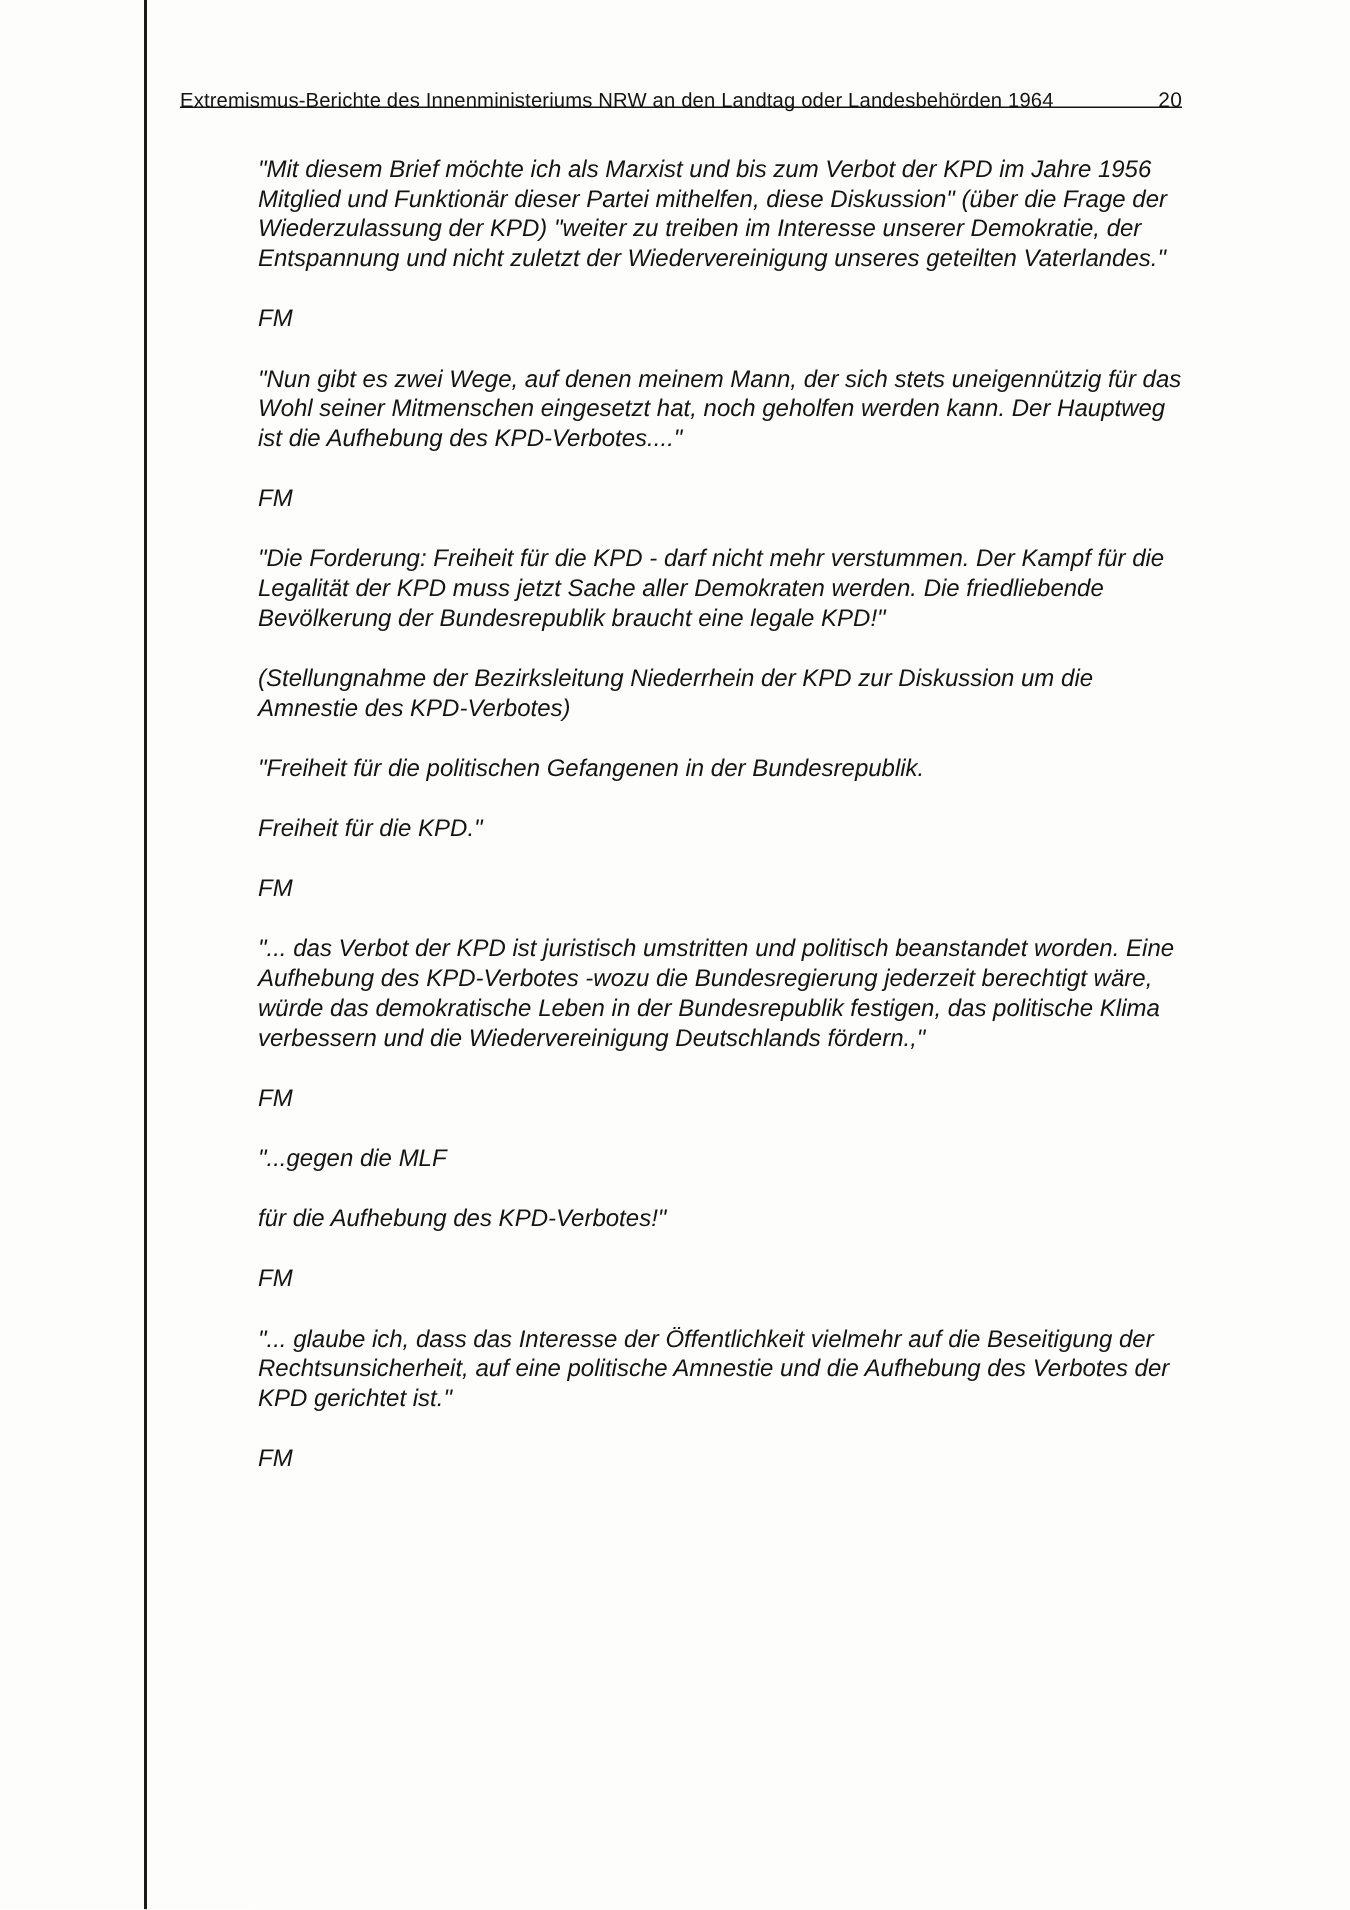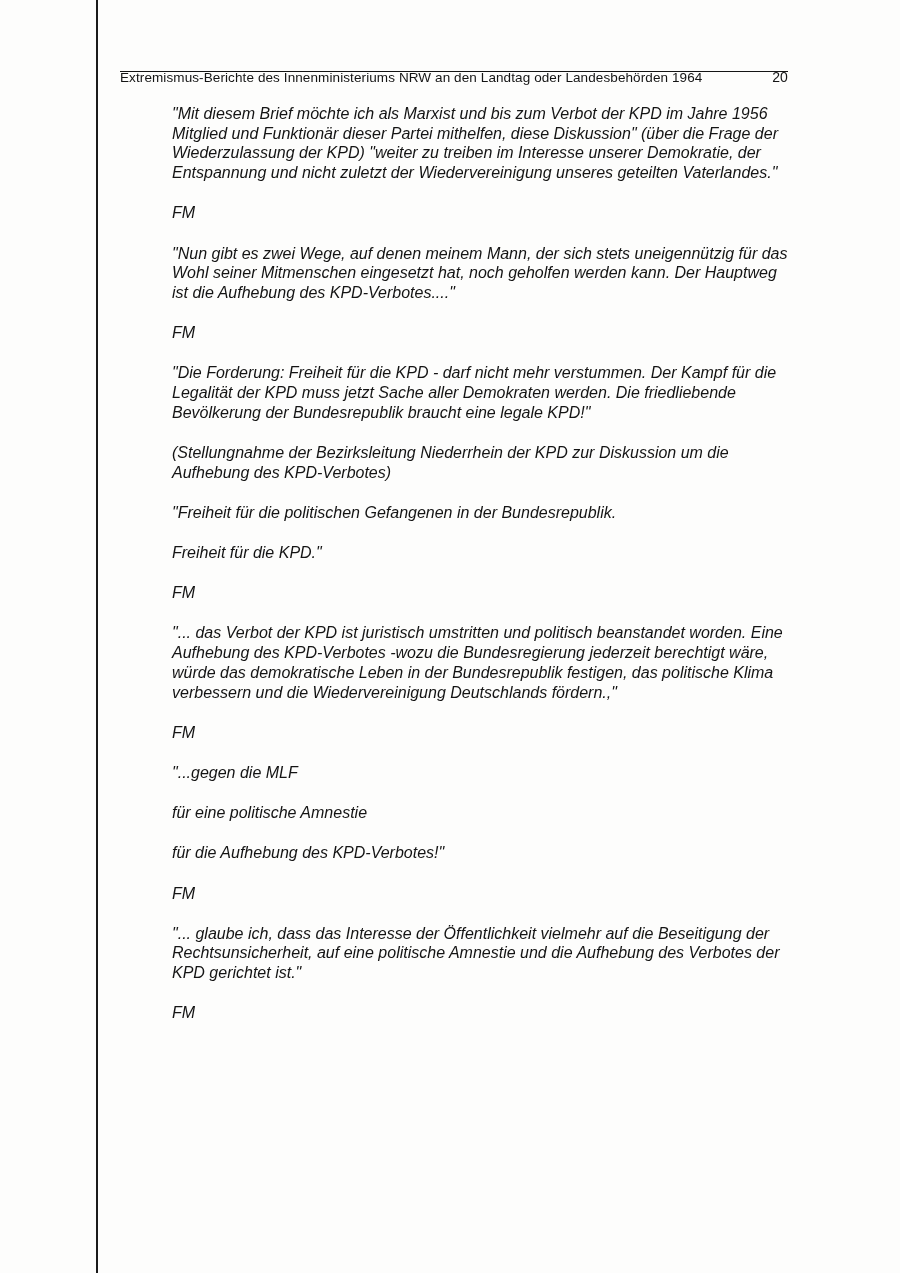--- a/index.html
+++ b/index.html
@@ -21,21 +21,21 @@
     position: absolute;
     left: 96px;
     top: 0;
     width: 2px;
     height: 1273px;
     background: #1b1b1b;
   }
   .header {
     position: absolute;
     left: 120px;
-    top: 69px;
+    top: 58px;
     width: 668px;
     display: flex;
     justify-content: space-between;
     align-items: baseline;
     font-size: 13.5px;
     font-style: normal;
     letter-spacing: 0.1px;
   }
   .header-title {
     white-space: nowrap;
@@ -78,27 +78,26 @@
   </header>
 
   <hr class="header-rule">
 
   <main class="body-text" id="paragraphs">
       <p class="para">"Mit diesem Brief möchte ich als Marxist und bis zum Verbot der KPD im Jahre 1956 Mitglied und Funktionär dieser Partei mithelfen, diese Diskussion" (über die Frage der Wiederzulassung der KPD) "weiter zu treiben im Interesse unserer Demokratie, der Entspannung und nicht zuletzt der Wiedervereinigung unseres geteilten Vaterlandes."</p>
       <p class="para">FM</p>
       <p class="para">"Nun gibt es zwei Wege, auf denen meinem Mann, der sich stets uneigennützig für das Wohl seiner Mitmenschen eingesetzt hat, noch geholfen werden kann. Der Hauptweg ist die Aufhebung des KPD-Verbotes...."</p>
       <p class="para">FM</p>
       <p class="para">"Die Forderung: Freiheit für die KPD - darf nicht mehr verstummen. Der Kampf für die Legalität der KPD muss jetzt Sache aller Demokraten werden. Die friedliebende Bevölkerung der Bundesrepublik braucht eine legale KPD!"</p>
-      <p class="para">(Stellungnahme der Bezirksleitung Niederrhein der KPD zur Diskussion um die Aufhebung des KPD-Verbotes)</p>
+      <p class="para">(Stellungnahme der Bezirksleitung Niederrhein der KPD zur Diskussion um die Amnestie des KPD-Verbotes)</p>
       <p class="para">"Freiheit für die politischen Gefangenen in der Bundesrepublik.</p>
       <p class="para">Freiheit für die KPD."</p>
       <p class="para">FM</p>
       <p class="para">"... das Verbot der KPD ist juristisch umstritten und politisch beanstandet worden. Eine Aufhebung des KPD-Verbotes -wozu die Bundesregierung jederzeit berechtigt wäre, würde das demokratische Leben in der Bundesrepublik festigen, das politische Klima verbessern und die Wiedervereinigung Deutschlands fördern.,"</p>
       <p class="para">FM</p>
       <p class="para">"...gegen die MLF</p>
-      <p class="para">für eine politische Amnestie</p>
       <p class="para">für die Aufhebung des KPD-Verbotes!"</p>
       <p class="para">FM</p>
       <p class="para">"... glaube ich, dass das Interesse der Öffentlichkeit vielmehr auf die Beseitigung der Rechtsunsicherheit, auf eine politische Amnestie und die Aufhebung des Verbotes der KPD gerichtet ist."</p>
       <p class="para">FM</p>
     </main>
 
 </div>
 
 </body></html>

